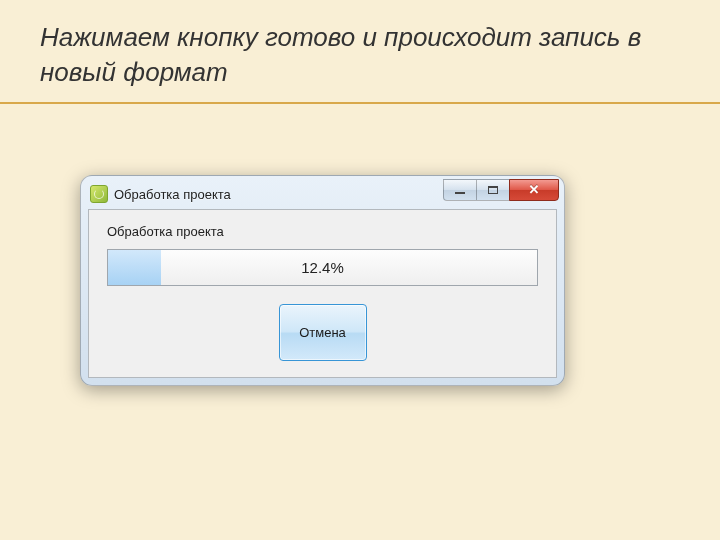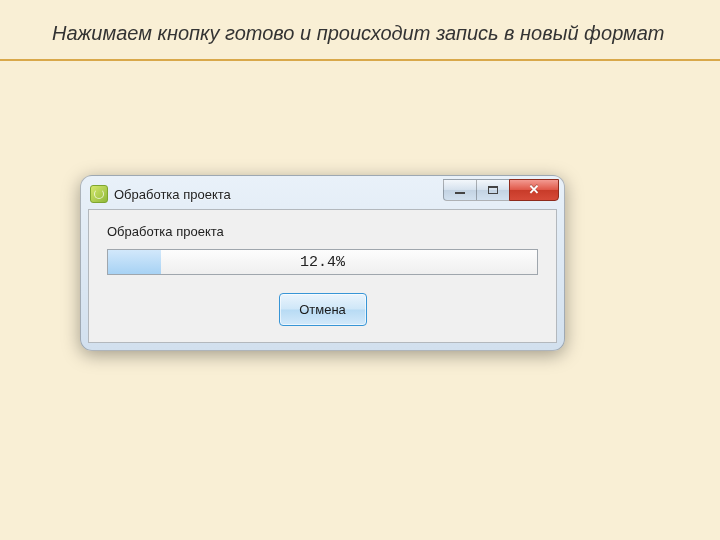--- a/index.html
+++ b/index.html
@@ -5,22 +5,22 @@
     * { box-sizing: border-box; margin: 0; padding: 0; }
     body {
       width: 720px;
       height: 540px;
       background: #f9efd5;
       font-family: Arial, sans-serif;
       position: relative;
       overflow: hidden;
     }
     .slide-title {
-      padding: 20px 40px 8px 52px;
-      font-size: 20px;
+      padding: 20px 40px 8px 40px;
+      font-size: 26px;
       font-style: italic;
       color: #333;
       line-height: 1.35;
     }
     .title-underline {
       height: 2px;
       background: #d9a84a;
       margin: 4px 0 0 0;
     }
     .dialog-wrapper {
@@ -115,25 +115,24 @@
       border: 1px solid #b3b8bd;
       padding: 14px 18px 16px 18px;
     }
     .content-label {
       font-size: 13px;
       color: #222;
       margin-bottom: 10px;
     }
     .progress-outer {
       position: relative;
-      height: 26px;
+      height: 37px;
       border: 1px solid #9fa6ad;
       background: linear-gradient(to bottom, #fdfdfd, #efefef);
       overflow: hidden;
-      font-family: Liberation Mono, monospace;
     }
     .progress-fill {
       position: absolute;
       left: 0; top: 0; bottom: 0;
       width: 12.4%;
       background: linear-gradient(to bottom, #d2e8fb, #a7d2f4);
     }
     .progress-text {
       position: absolute;
       left: 0; right: 0; top: 0; bottom: 0;
@@ -143,21 +142,21 @@
       font-size: 15px;
       color: #222;
     }
     .btn-row {
       display: flex;
       justify-content: center;
       margin-top: 18px;
     }
     .cancel-btn {
       min-width: 88px;
-      padding: 8px 16px;
+      padding: 20px 16px;
       font-size: 13px;
       color: #1a1a1a;
       border: 1px solid #3795d6;
       border-radius: 4px;
       background: linear-gradient(to bottom, #eaf4fc 0%, #cfe7f8 48%, #b8dbf4 52%, #d3e9fa 100%);
       box-shadow: inset 0 0 0 1px rgba(255,255,255,0.6);
       text-align: center;
     }
   </style>
 </head>

